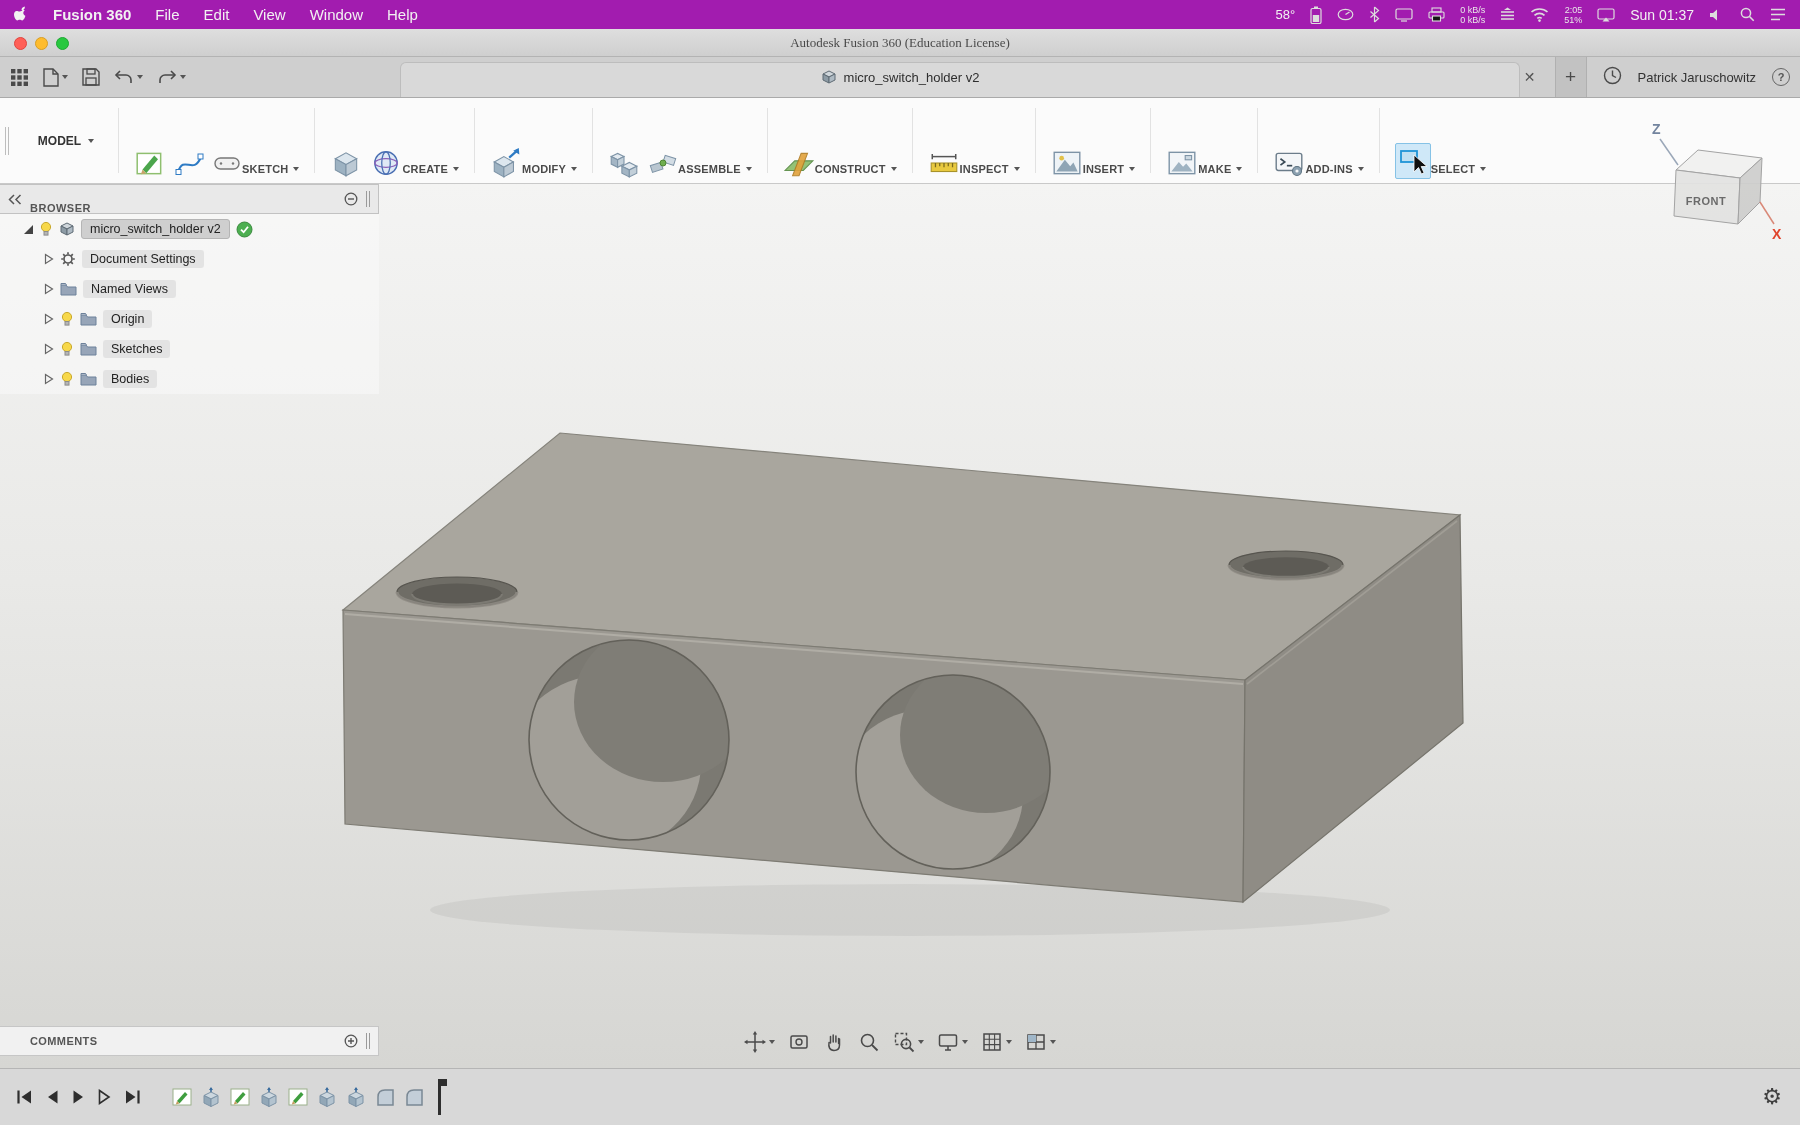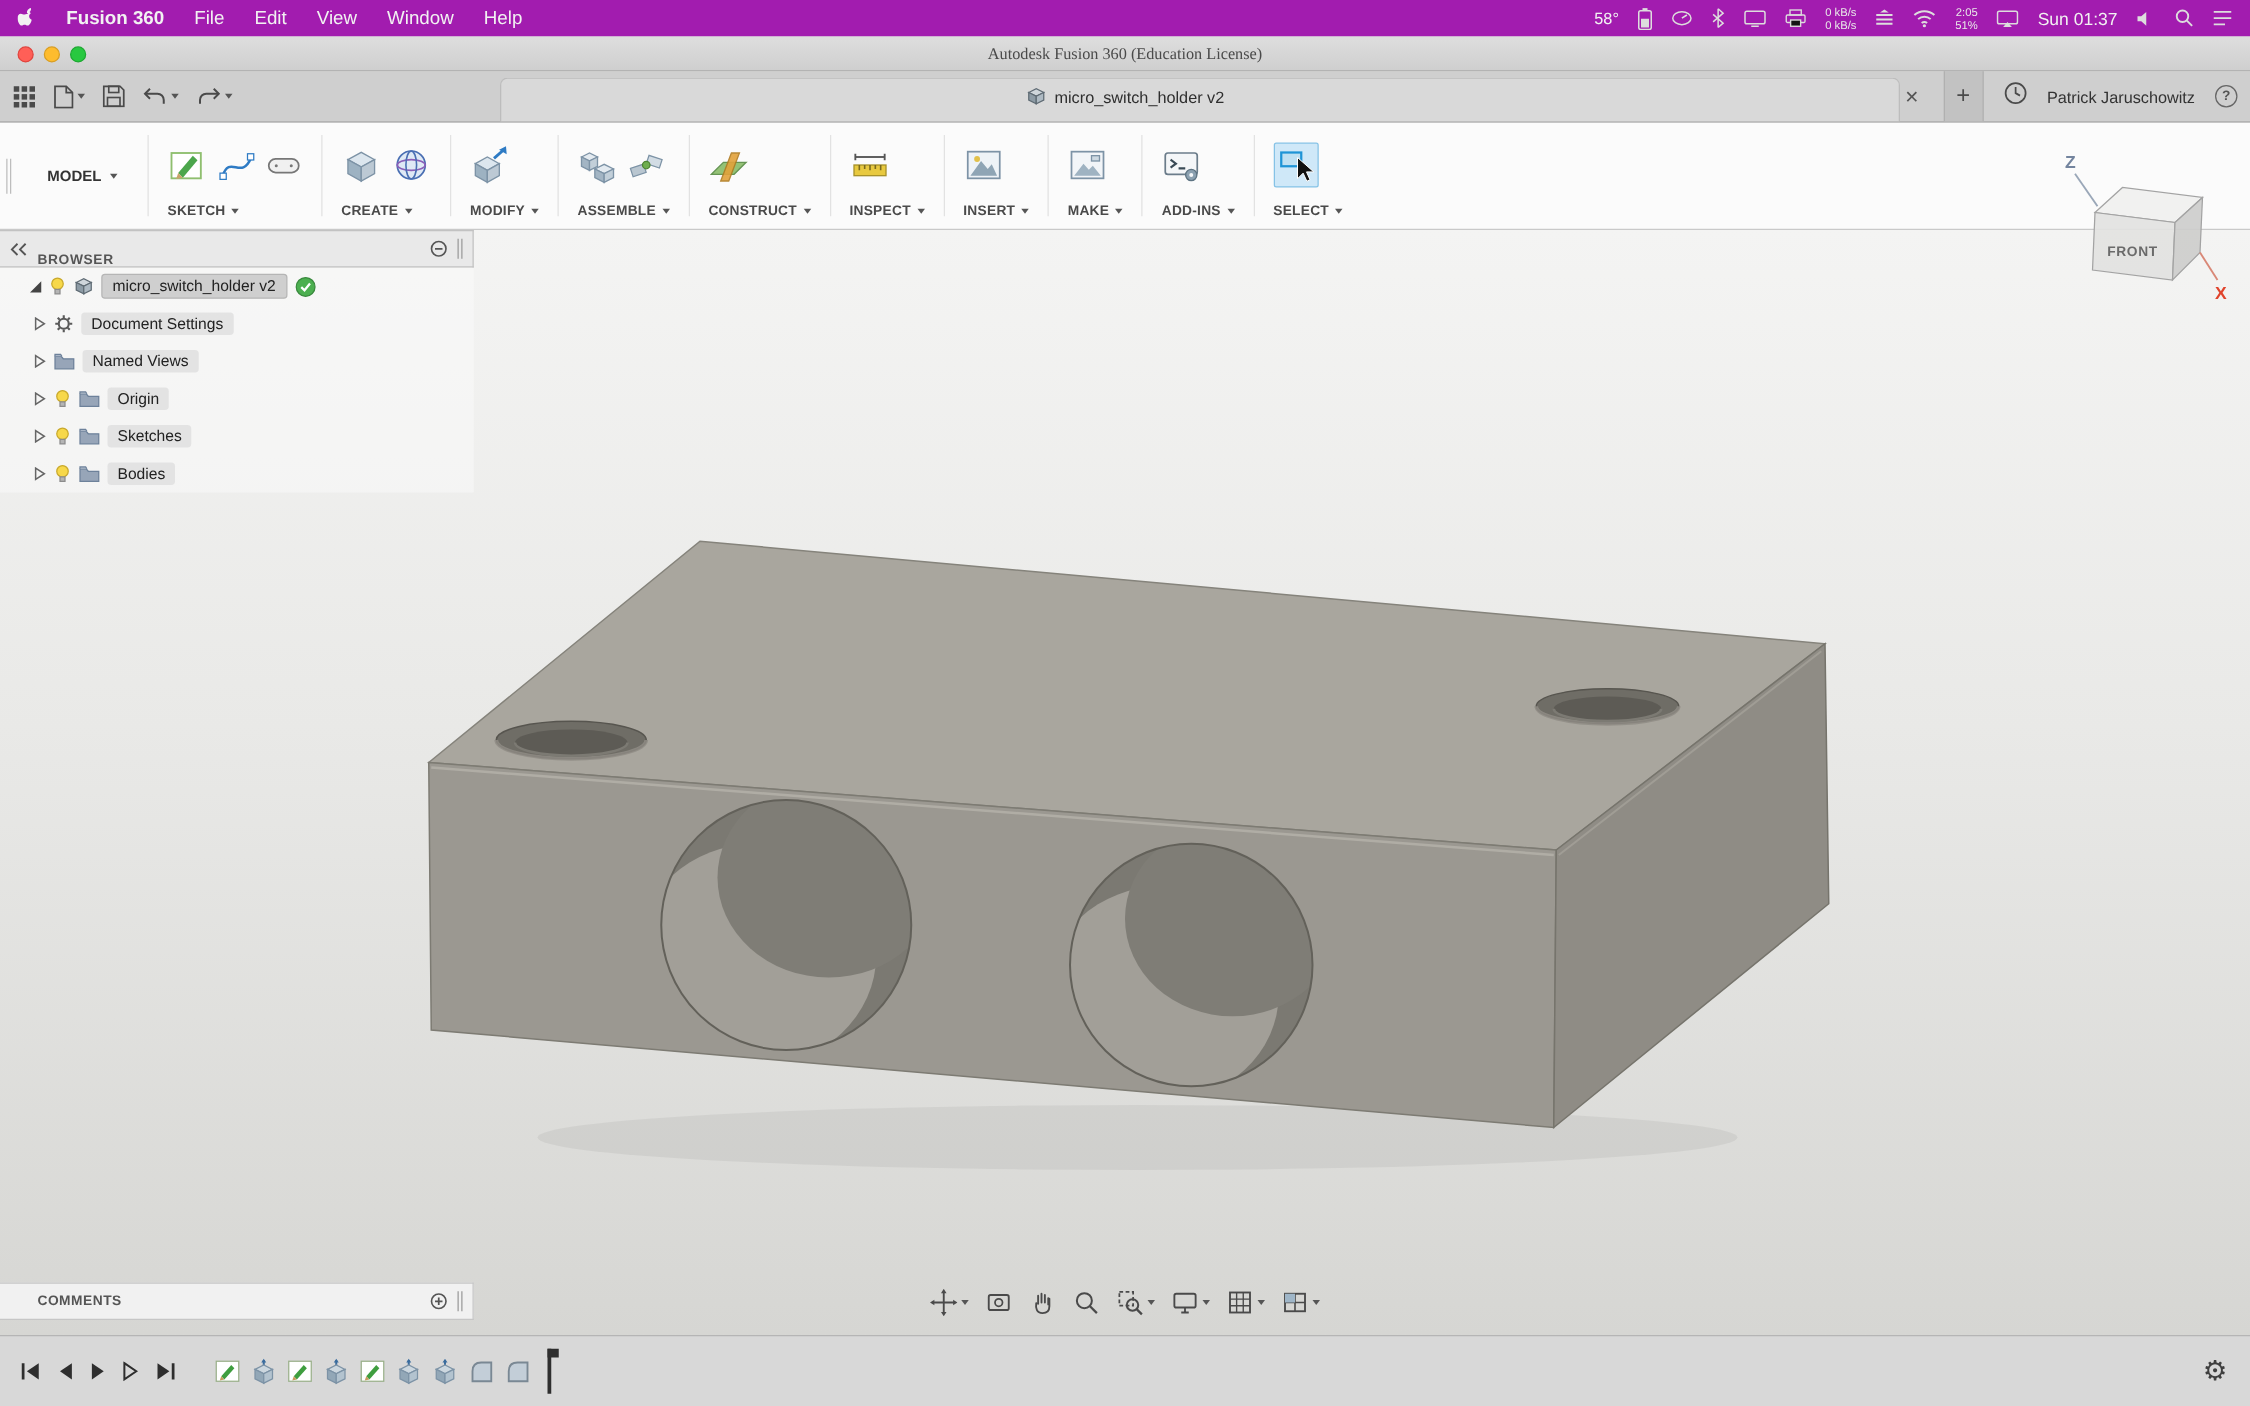--- a/index.html
+++ b/index.html
@@ -51,40 +51,40 @@
                 font-weight:bold; color:#555; display:flex; align-items:center; justify-content:center; }
 
   
   .ribbon { position:absolute; top:98px; left:0; right:0; height:86px; background:#fbfbfb;
             border-bottom:1px solid #c9c9c9; display:flex; align-items:stretch; z-index:5; }
   .rib-grip { width:14px; display:flex; align-items:center; justify-content:center; }
   .rib-grip i { display:block; width:4px; height:28px; border-left:1px solid #bdbdbd; border-right:1px solid #bdbdbd; }
   .model-btn { width:104px; display:flex; align-items:center; justify-content:center; gap:7px;
                font-size:12px; font-weight:bold; color:#333; }
   .rdiv { width:1px; background:#e2e2e2; margin:10px 0; }
-  .rgroup { display:flex; flex-direction:column; align-items:flex-start; padding:6px 15px 4px; }
+  .rgroup { display:flex; flex-direction:row; align-items:flex-end; padding:6px 15px 4px; }
   .ricons { flex:1; display:flex; align-items:center; gap:8px; }
   .rlabel { height:20px; display:flex; align-items:center; font-size:11px; font-weight:bold;
             color:#4a4a4a; letter-spacing:.2px; gap:5px; }
   .ribtn svg { display:block; }
   .ribtn.active { background:#cfe8f8; border:1px solid #85c2e6; border-radius:2px; padding:1px; }
 
   
   .canvas { position:absolute; top:184px; left:0; right:0; bottom:57px;
             background:linear-gradient(180deg,#f4f4f3 0%, #e9e9e7 45%, #d6d6d3 100%); }
   .model-svg { position:absolute; inset:0; }
 
   
   .browser { position:absolute; left:0; top:0; width:379px; background:rgba(250,250,250,0.55); z-index:4; }
   .br-header { height:30px; background:rgba(232,232,232,0.95); border:1px solid #c2c2c2; border-left:none;
                display:flex; align-items:center; gap:8px; padding:0 8px 0 8px; }
   .br-title { font-size:11px; font-weight:bold; color:#555; letter-spacing:.5px; flex:1;margin-top:18px; }
   .br-row { height:30px; display:flex; align-items:center; gap:6px; font-size:12.5px; color:#222; }
   .br-row.root { padding-left:24px; }
-  .br-row.child { padding-left:27px; }
+  .br-row.child { padding-left:44px; }
   .chip { background:rgba(225,225,225,0.9); border-radius:3px; padding:2px 8px; }
   .chip.sel { background:#cfcfcf; border:1px solid #b5b5b5; }
   .tri-open { width:0; height:0; border-bottom:9px solid #444; border-left:9px solid transparent; }
   .br-grip { width:4px; height:16px; border-left:1px solid #9a9a9a; border-right:1px solid #9a9a9a; }
 
   
   .viewcube { position:absolute; top:108px; right:14px; width:150px; height:150px; z-index:12; }
 
   
   .comments { position:absolute; left:0; bottom:12px; width:379px; height:30px;

